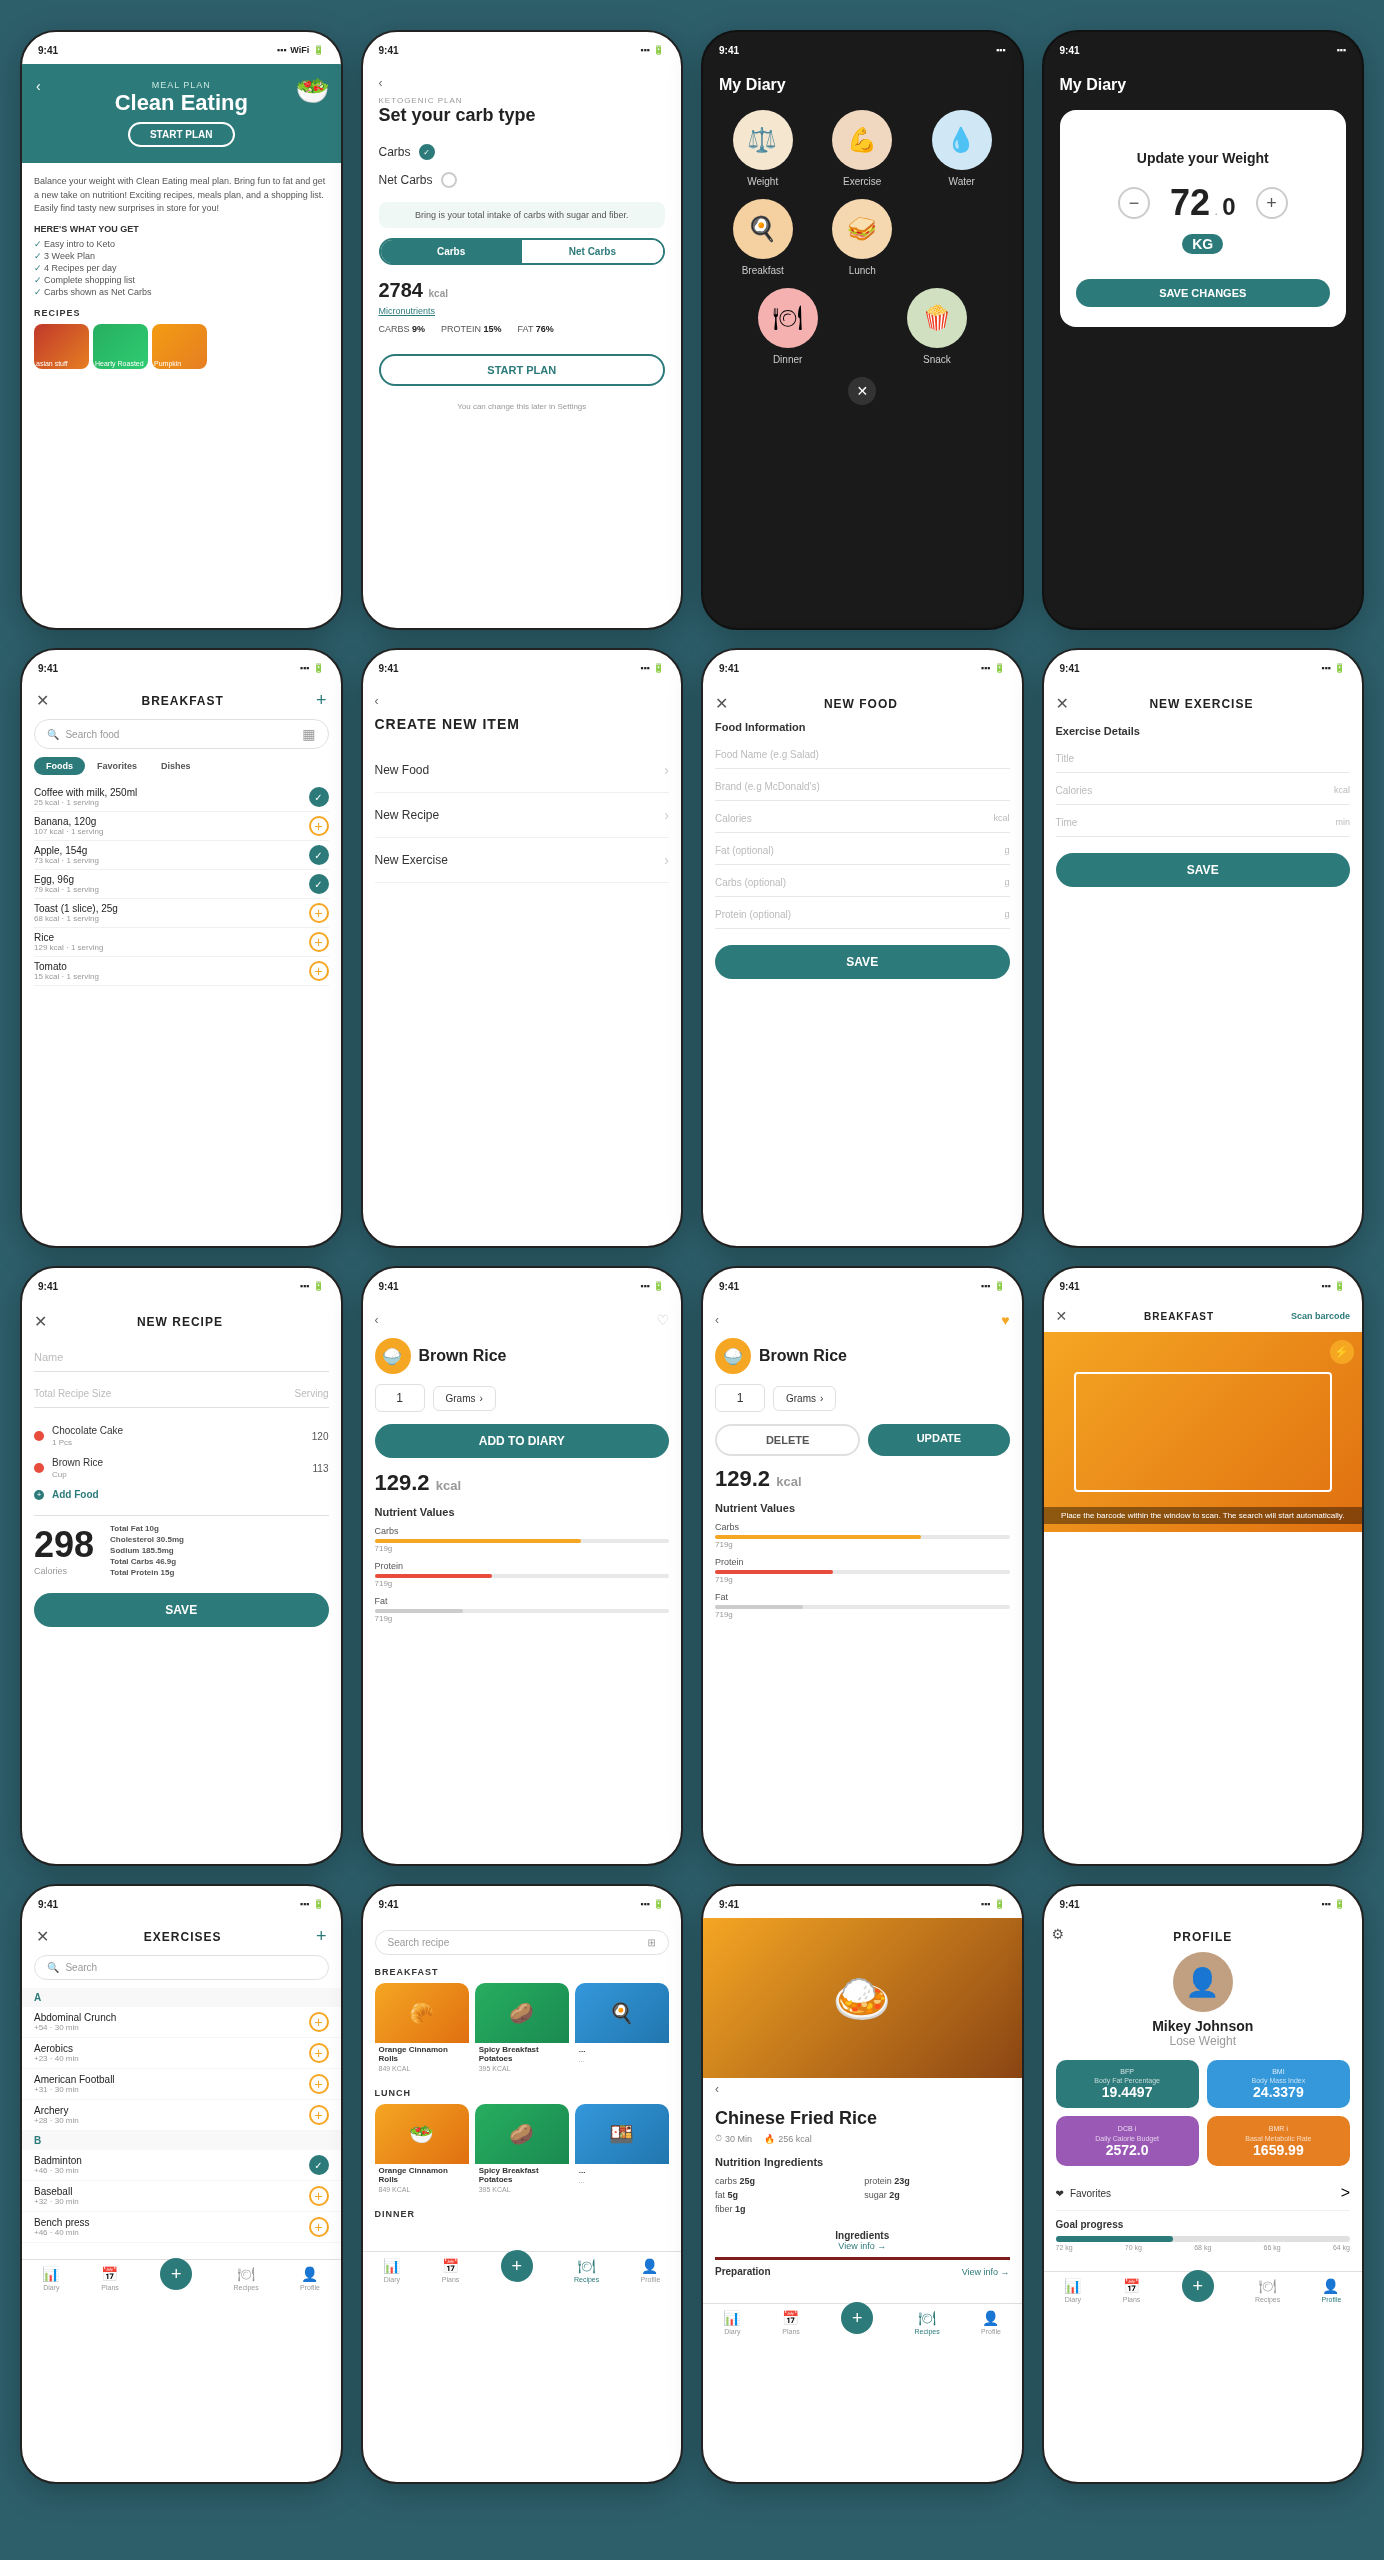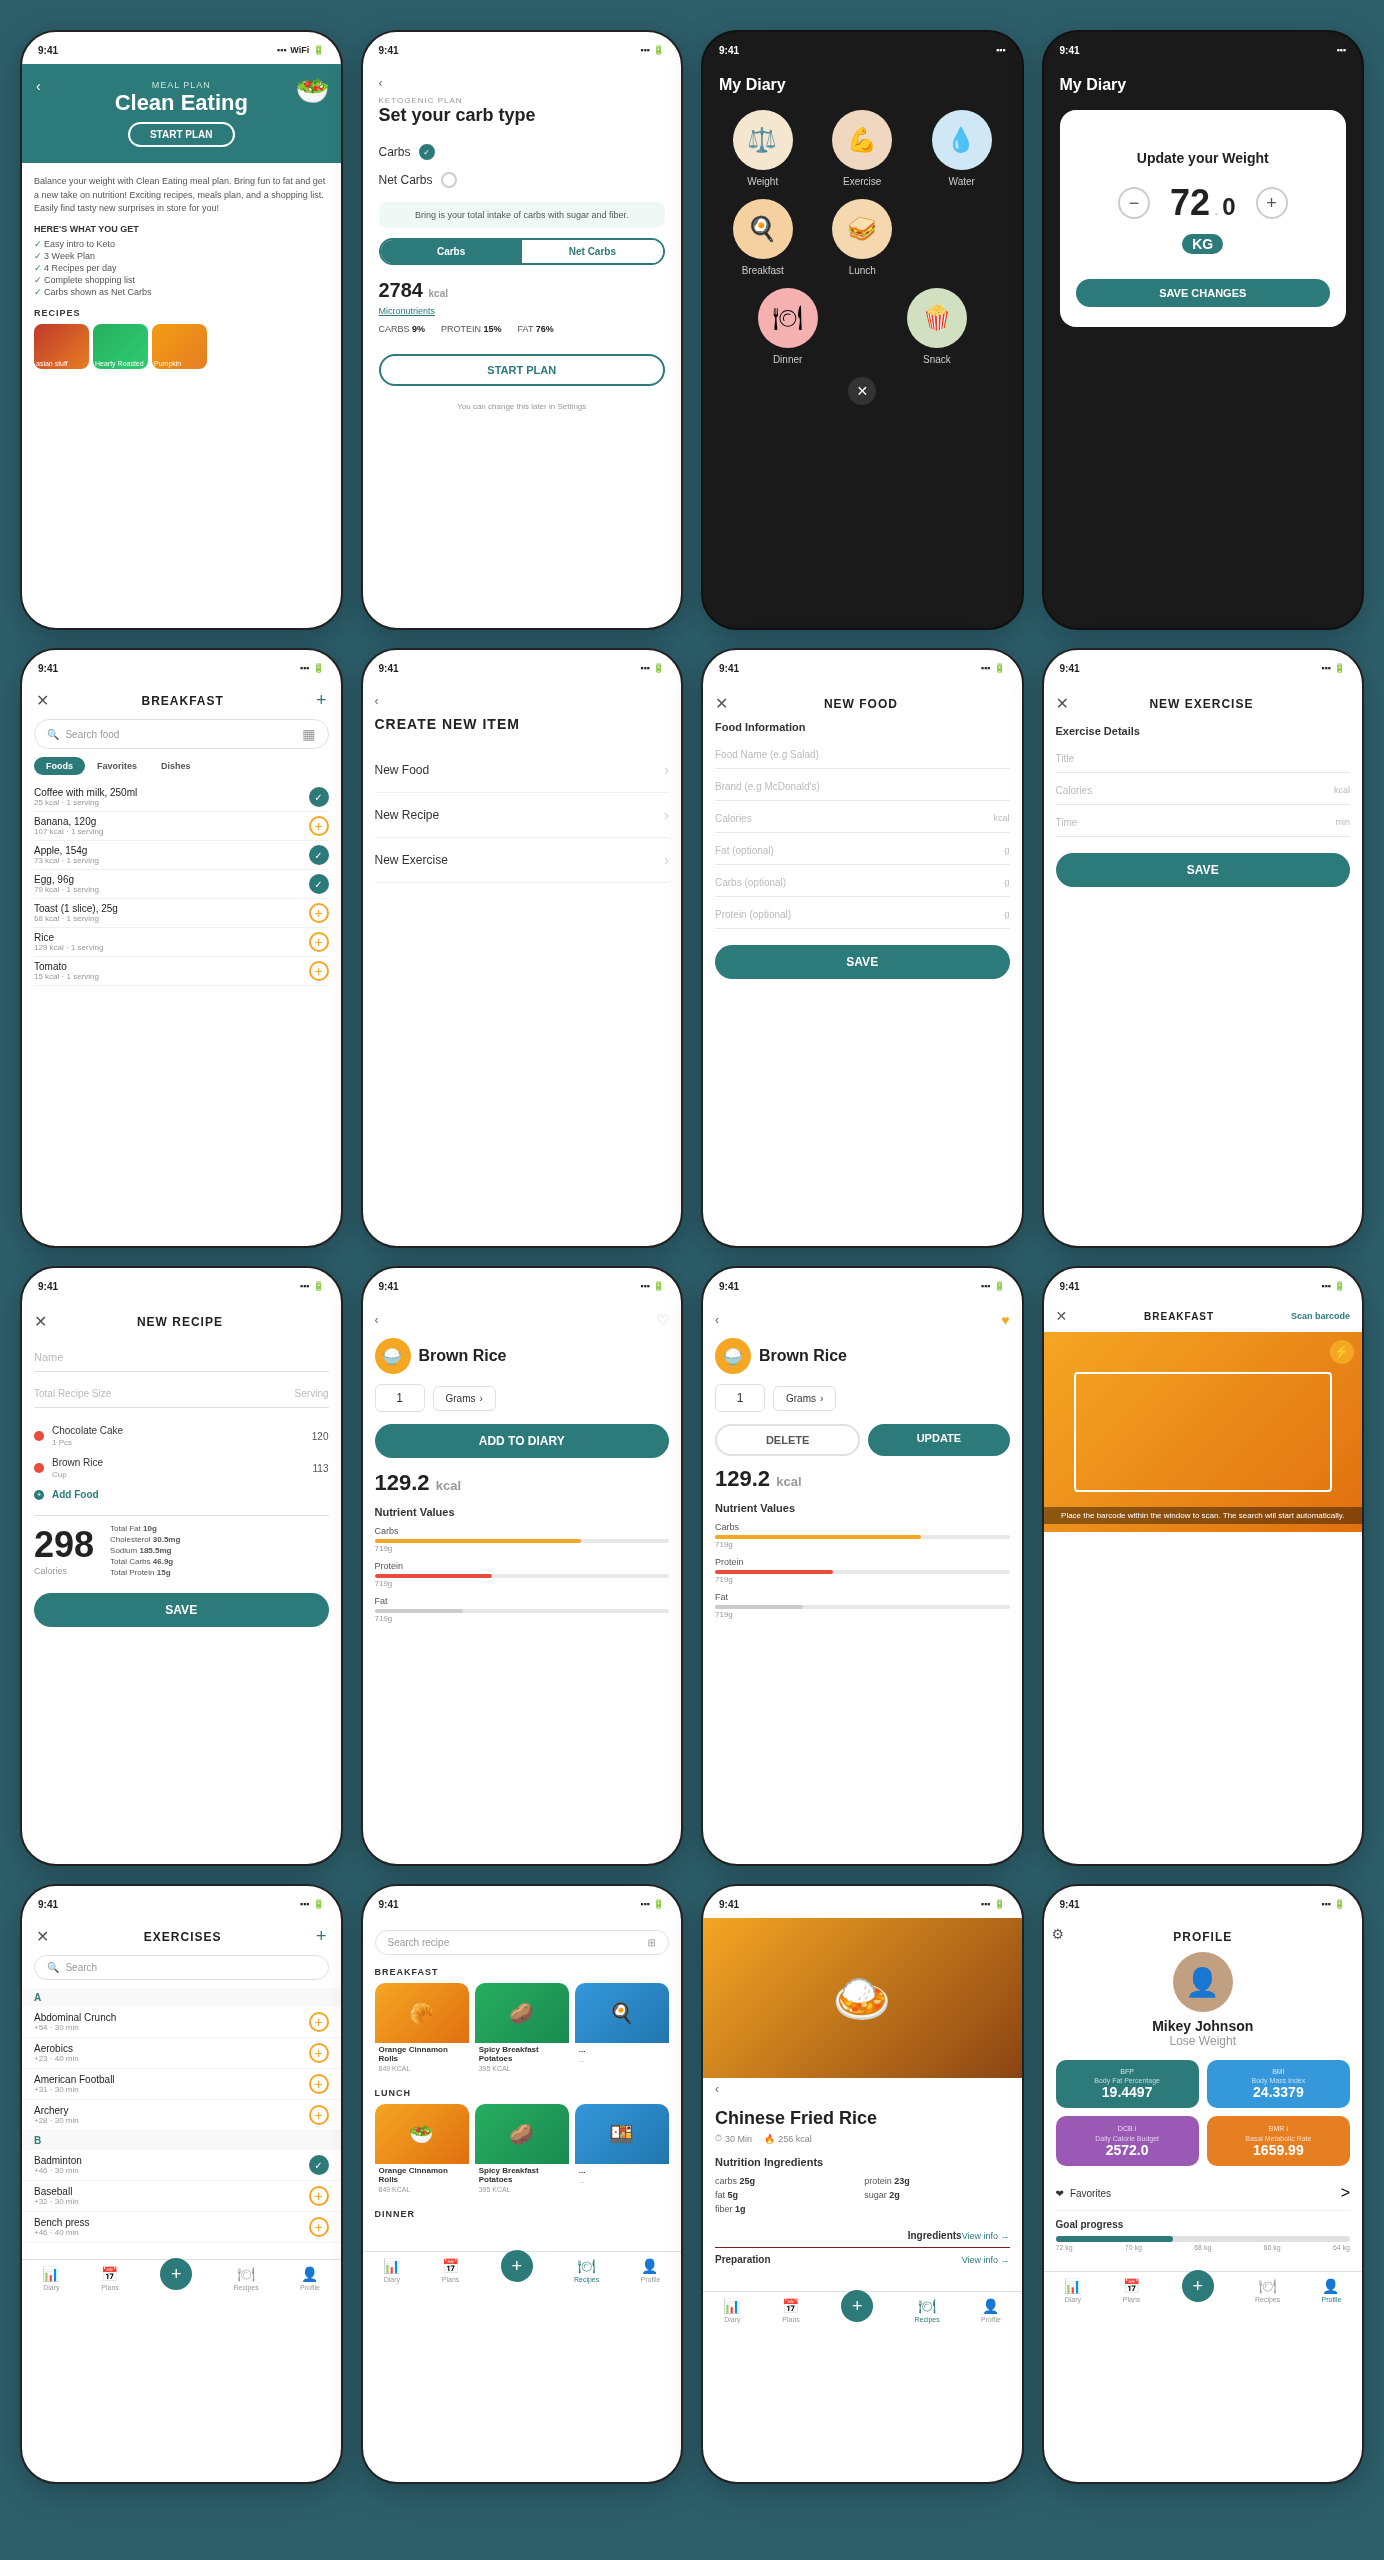--- a/index.html
+++ b/index.html
@@ -203,21 +203,21 @@
     .recipe-food-item { display: flex; align-items: center; gap: 8px; padding: 5px 0; }
     .food-dot { width: 10px; height: 10px; border-radius: 50%; flex-shrink: 0; }
     .food-dot.red { background: #e74c3c; }
     .food-dot.add { background: #2d7a7a; font-size: 8px; color: #fff; display: flex; align-items: center; justify-content: center; }
     .recipe-food-name { font-size: 10px; color: #333; flex: 1; }
     .recipe-food-cal { font-size: 10px; color: #555; }
     .recipe-total { margin-top: 10px; border-top: 1px solid #e0e0e0; padding-top: 8px; }
     .total-box { display: flex; gap: 16px; }
     .total-big { font-size: 36px; font-weight: 700; color: #222; }
     .total-label { font-size: 9px; color: #999; }
-    .total-stats { display: flex; flex-direction: column; gap: 2px; font-size: 8px; color: #555; justify-content: center; }
+    .total-stats { display: flex; flex-direction: column; gap: 2px; font-size: 8px; color: #555; justify-content: center; font-weight: bold; }
 
     
     .brown-rice-screen { padding: 12px; }
     .br-header { display: flex; align-items: center; justify-content: space-between; margin-bottom: 10px; }
     .br-back { font-size: 12px; color: #666; }
     .br-heart { font-size: 14px; color: #ccc; }
     .food-icon-row { display: flex; align-items: center; gap: 8px; margin-bottom: 10px; }
     .food-icon-circle { width: 36px; height: 36px; border-radius: 50%; background: #f5a623; display: flex; align-items: center; justify-content: center; font-size: 16px; }
     .food-title { font-size: 16px; font-weight: 700; color: #222; }
     .qty-row { display: flex; align-items: center; gap: 8px; margin-bottom: 12px; }
@@ -275,21 +275,21 @@
     .recipe-card-cal { font-size: 7px; color: #999; padding: 0 4px 4px; }
     .cfr-hero { width: 100%; height: 160px; background: linear-gradient(135deg, #f5a623 0%, #8B4513 100%); display: flex; align-items: center; justify-content: center; font-size: 48px; }
     .cfr-body { padding: 12px; }
     .cfr-title { font-size: 18px; font-weight: 700; color: #222; margin-bottom: 4px; }
     .cfr-meta { display: flex; gap: 12px; align-items: center; margin-bottom: 12px; }
     .cfr-meta-item { display: flex; align-items: center; gap: 3px; font-size: 9px; color: #888; }
     .nutrition-section { margin-bottom: 10px; }
     .nutrition-grid { display: grid; grid-template-columns: 1fr 1fr; gap: 4px; }
     .nutrition-item { font-size: 9px; color: #555; }
     .nutrition-value { font-weight: 600; color: #333; }
-    .ingr-row { display: flex; justify-content: flex-end; align-items: center; padding: 6px 0; border-bottom: 1px solid #7f1d1d; }
+    .ingr-row { display: flex; justify-content: flex-end; align-items: center; padding: 6px 0; border-bottom: 3px solid #7f1d1d; flex-direction: column; }
     .ingr-label { font-size: 10px; font-weight: 600; color: #333; }
     .ingr-link { font-size: 9px; color: #2d7a7a; }
     .prep-row { display: flex; justify-content: space-between; align-items: center; padding: 6px 0; }
 
     
     .profile-screen { padding: 12px; }
     .profile-header { text-align: center; margin-bottom: 12px; }
     .profile-title { font-size: 12px; font-weight: 700; letter-spacing: 1px; color: #222; margin-bottom: 8px; }
     .profile-avatar { width: 60px; height: 60px; border-radius: 50%; background: #c0a080; display: flex; align-items: center; justify-content: center; font-size: 28px; margin: 0 auto 6px; overflow: hidden; }
     .profile-name { font-size: 14px; font-weight: 700; color: #222; }

